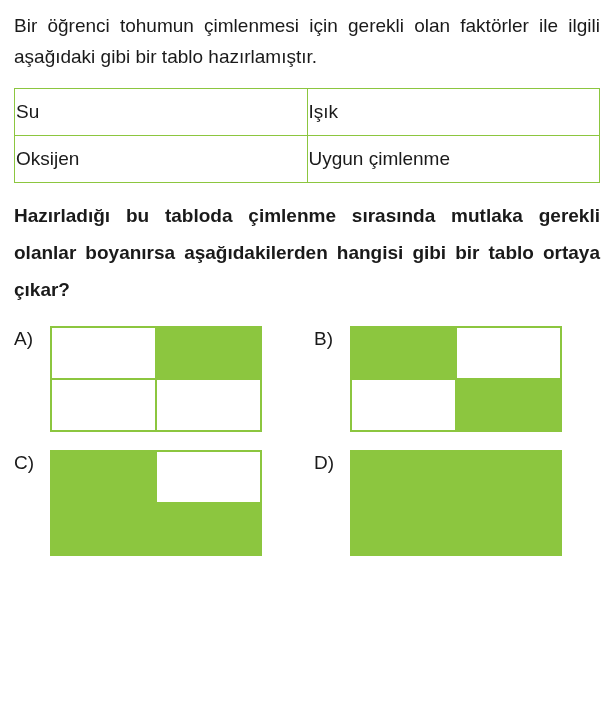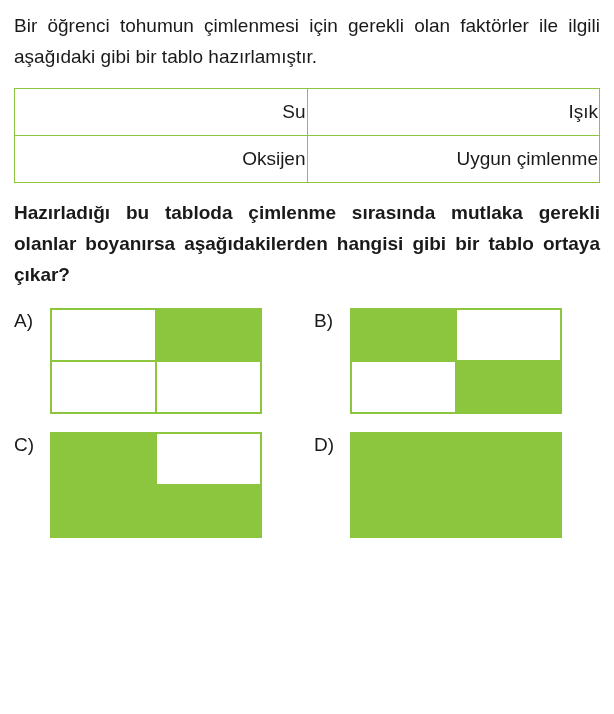--- a/index.html
+++ b/index.html
@@ -32,28 +32,28 @@
   }
   .data-table {
     border-collapse: collapse;
     width: 586px;
     table-layout: fixed;
     margin-bottom: 14px;
   }
   .data-table td {
     border: 1px solid #8cc63f;
     height: 44px;
-    text-align: right;
+    text-align: left;
     vertical-align: middle;
     font-size: 19px;
     color: #1a1a1a;
   }
   .question {
     font-size: 19px;
-    line-height: 31px;
+    line-height: 37px;
     font-weight: bold;
     text-align: justify;
     text-align-last: left;
     margin: 12px 0 18px 0;
     width: 586px;
   }
   .options {
     display: grid;
     grid-template-columns: 300px 300px;
     grid-row-gap: 18px;

